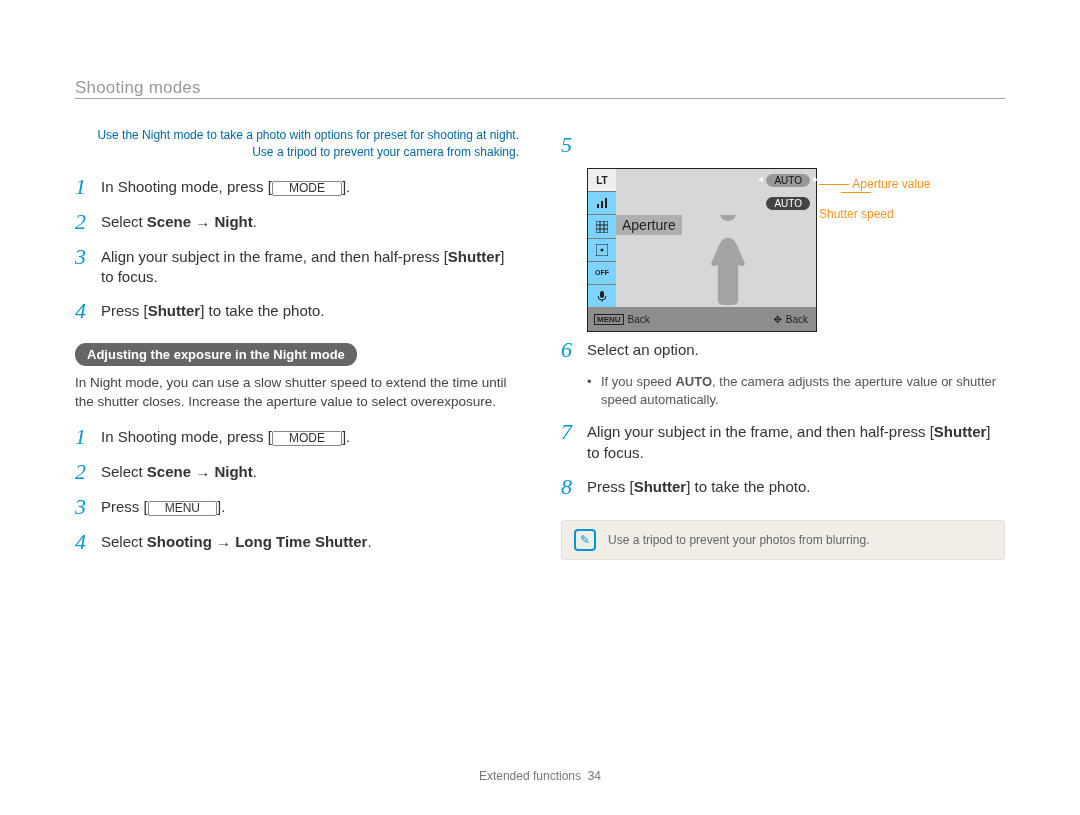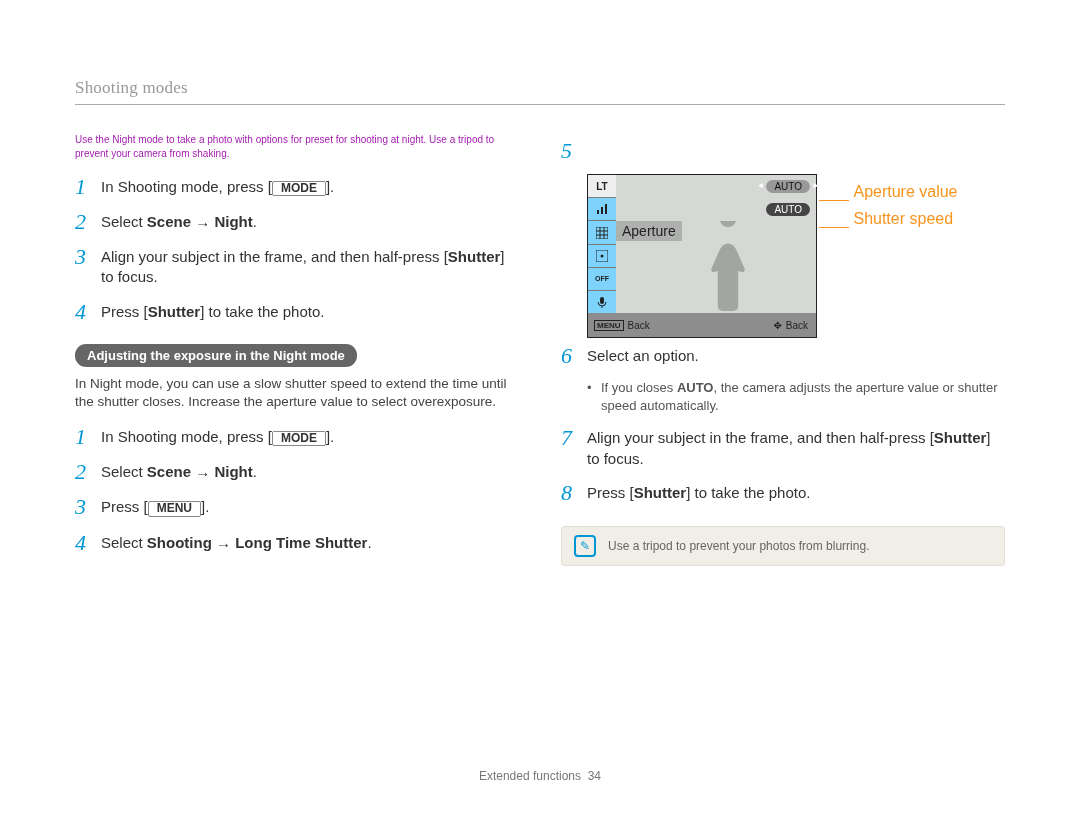--- a/index.html
+++ b/index.html
@@ -12,44 +12,44 @@
     color: #333;
     font-size: 14px;
   }
   .page {
     padding: 78px 75px 0 75px;
     box-sizing: border-box;
     position: relative;
     height: 100%;
   }
   .running-head {
-    font-family: Liberation Serif, serif;
+    font-family: Liberation Sans, sans-serif;
     font-size: 17px;
     color: #999999;
     letter-spacing: 0.2px;
     border-bottom: 1px solid #aaa;
-    padding-bottom: 6px;
     margin-bottom: 28px;
   }
   .columns {
     display: flex;
     gap: 42px;
   }
   .col { flex: 1 1 0; }
   h1.section-title {
     color: #0097d6;
     font-weight: 400;
     font-size: 25px;
     margin: 0 0 6px 0;
   }
   .intro {
-    font-size: 10px;
+    font-size: 12px;
     line-height: 1.4;
-    color: #a21caf;
+    color: #0369a1;
     margin-bottom: 14px;
+    text-align: right;
   }
   .step {
     display: flex;
     align-items: flex-start;
     margin: 6px 0 12px 0;
   }
   .step .num {
     font-family: Georgia, 'Times New Roman', serif;
     font-style: italic;
     color: #0097d6;
@@ -77,23 +77,23 @@
   .subintro {
     font-size: 13.5px;
     line-height: 1.35;
     color: #444;
     margin-bottom: 14px;
   }
   .key-box {
     display: inline-block;
     border: 1px solid #888;
     border-radius: 2px;
-    padding: 0px 8px;
+    padding: 0px 16px;
     font-size: 12px;
-    font-weight: bold;
+    font-weight: normal;
     line-height: 1.1;
     font-family: Arial, sans-serif;
   }
   .bullet-note {
     display: flex;
     font-size: 13px;
     color: #555;
     line-height: 1.35;
     margin-left: 26px;
   }
@@ -171,22 +171,22 @@
     position:absolute; left:95px; top:46px; width:90px; height:92px;
   }
   .lcd-bottom {
     position:absolute; left:0; right:0; bottom:0; height:24px;
     background:#8d8d8d; display:flex; align-items:center; font-size:10px; color:#222;
   }
   .lcd-bottom .menu { font-weight:bold; font-size:8px; border:1px solid #222; padding:0 2px; margin:0 4px 0 6px;}
   .lcd-bottom .spacer{flex:1;}
   .lcd-bottom .move-ico { font-size:10px; margin-right:4px;}
   .callout {
-    position:absolute; font-size:16px; color:#f7941d; white-space:nowrap;
-    display:flex;align-items:flex-end;
+    position:absolute; font-size:12px; color:#f7941d; white-space:nowrap;
+    display:flex;align-items:center;
   }
   .callout .line { height:1px; background:#f7941d; display:inline-block; }
 </style>
 </head>
 <body>
 
 <div class="page">
   <div class="running-head">Shooting modes</div>
 
   <div class="columns">
@@ -306,33 +306,33 @@
             <span class="menu">MENU</span>
             <span>Back</span>
             <span class="spacer"></span>
             <span class="move-ico">✥</span>
             <span style="margin-right:8px;">Back</span>
           </div>
         </div>
         <div class="callout" style="left:232px; top:9px;">
           <span class="line" style="width:30px;"></span>&nbsp;<span>Aperture value</span>
         </div>
-        <div class="callout" style="left:232px; top:36px;">
+        <div class="callout" style="left:232px; top:24px;flex-direction:column;">
           <span class="line" style="width:30px;"></span>&nbsp;<span>Shutter speed</span>
         </div>
       </div>
 
       <div class="step">
         <div class="num">6</div>
         <div class="txt">Select an option.</div>
       </div>
       <div class="bullet-note">
         <span class="dot">•</span>
         <span>
-          <span>If you closes </span><b>AUTO</b><span>, the camera adjusts the aperture value or shutter speed automatically.</span>
+          <span>If you speed </span><b>AUTO</b><span>, the camera adjusts the aperture value or shutter speed automatically.</span>
         </span>
       </div>
 
       <div class="step" style="margin-top:12px;">
         <div class="num">7</div>
         <div class="txt">
           <span>Align your subject in the frame, and then half-press [</span><b>Shutter</b><span>] to focus.</span>
         </div>
       </div>
       <div class="step">

